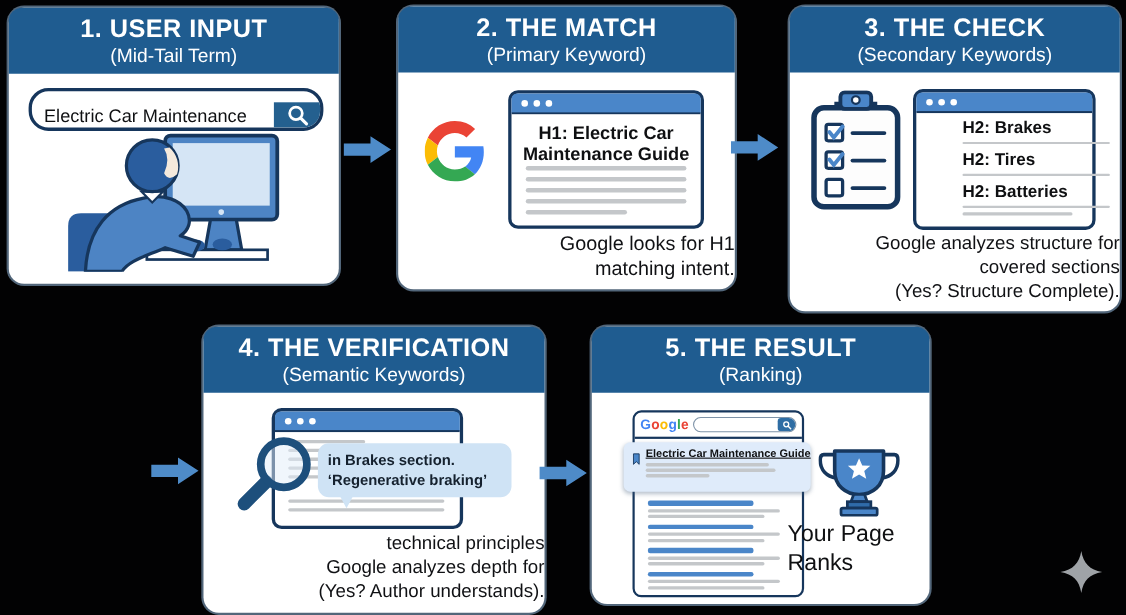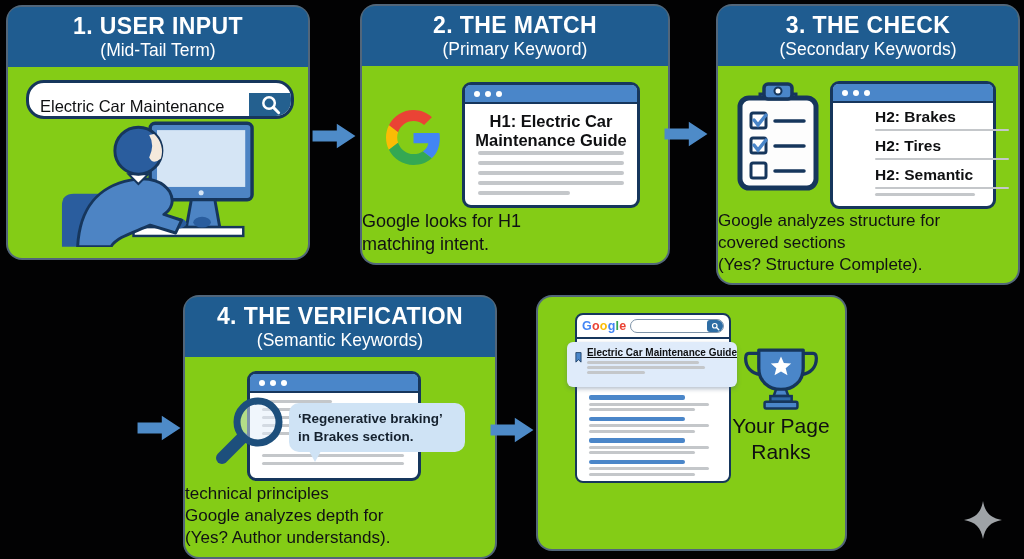--- a/index.html
+++ b/index.html
@@ -1,18 +1,18 @@
 <!DOCTYPE html>
 <html><head>
 <meta charset="utf-8">
 <style>
   html,body{margin:0;padding:0;background:#000;}
   #canvas{position:relative;width:1024px;height:559px;background:#020203;overflow:hidden;
           font-family:"Liberation Sans",sans-serif;}
-  .card{position:absolute;background:#84cc16;border-radius:14px;
+  .card{position:absolute;background:#ffffff;border-radius:14px;
         box-shadow:0 0 0 2px rgba(150,185,220,.55);}
   .card-head{background:#1F5C90;border-radius:12px 12px 0 0;color:#fff;text-align:center;
              height:60px;display:flex;flex-direction:column;justify-content:center;}
   .card-title{font-size:23px;font-weight:800;letter-spacing:.4px;line-height:1.1;}
   .card-sub{font-size:17.5px;line-height:1.15;}
   .body{position:relative;}
 
   
   .search-pill{position:absolute;display:flex;align-items:flex-end;border:3px solid #16365C;
                border-radius:18px;overflow:hidden;background:#fff;}
@@ -20,21 +20,21 @@
   .search-btn{width:42px;background:#24608F;display:flex;align-items:center;justify-content:center;}
 
   
   .browser{position:absolute;background:#fff;border:3px solid #16365C;border-radius:9px;}
   .bbar{height:17px;background:#4A86C9;border-bottom:2px solid #16365C;display:flex;align-items:center;
         gap:5px;padding-left:9px;border-radius:5px 5px 0 0;}
   .bdot{width:6px;height:6px;border-radius:50%;background:#fff;}
   .gline{position:absolute;height:3.5px;background:#C4C7CA;border-radius:2px;}
   .bh1{margin-top:8px;text-align:center;font-size:16.5px;font-weight:800;line-height:1.15;color:#0F1012;}
 
-  .caption{position:absolute;left:0;right:0;text-align:left;color:#101114;}
+  .caption{position:absolute;left:0;right:0;text-align:right;color:#101114;}
 
   
   .h2rows{position:absolute;left:13px;top:25px;right:10px;margin-left:29px;}
   .h2t{font-size:15.5px;font-weight:800;color:#0F1012;line-height:1;}
   .h2line{position:static !important;display:block;width:134px;height:2.5px;margin:4px 0 7px 0;}
 
   
   .bubble{position:absolute;background:#CFE3F5;border-radius:10px;padding:7px 9px;
           font-weight:700;font-size:13.5px;line-height:1.3;color:#15212E;}
   .bubble:after{content:"";position:absolute;left:20px;bottom:-10px;border:11px solid transparent;
@@ -48,21 +48,21 @@
              align-items:center;justify-content:flex-end;background:#fff;overflow:hidden;}
   .serp-btn{width:16px;height:12px;background:#2E6DA4;border-radius:3px;display:flex;
             align-items:center;justify-content:center;}
   .hl{position:absolute;background:#DFEBFA;border-radius:6px;box-shadow:0 2px 4px rgba(70,95,125,.4);
       display:flex;}
   .hl-title{font-size:10px;font-weight:800;color:#0F1012;margin:5px 0 3px 0;white-space:nowrap;text-decoration:underline;}
   .hl .gline{position:static;display:block;margin-bottom:2.5px;height:2.5px;}
   .res-group .blue{display:block;width:96px;height:4.5px;background:#4A86C9;border-radius:2px;margin-bottom:3px;}
   .res-group .g1{display:block;width:120px;height:3px;background:#C4C7CA;border-radius:2px;margin-bottom:2.5px;}
   .res-group .g2{display:block;width:106px;height:3px;background:#C4C7CA;border-radius:2px;margin-bottom:5.5px;}
-  .trophy-label{position:absolute;text-align:center;font-size:21px;line-height:1.22;color:#0F1012;}
+  .trophy-label{position:absolute;text-align:left;font-size:21px;line-height:1.22;color:#0F1012;}
 
   .arrow{position:absolute;width:44px;height:28px;}
   .sparkle{position:absolute;}
 </style>
 </head>
 <body>
 
 <div id="canvas">
 
   <section class="card" style="left:8px;top:7px;width:300px;height:251px">
@@ -156,21 +156,21 @@
         <div class="bbar">
             <i class="bdot"></i>
             <i class="bdot"></i>
             <i class="bdot"></i>
           </div>
         <div class="h2rows">
           <div class="h2t">H2: Brakes</div>
           <span class="gline h2line"></span>
           <div class="h2t">H2: Tires</div>
           <span class="gline h2line"></span>
-          <div class="h2t">H2: Semantic</div>
+          <div class="h2t">H2: Batteries</div>
           <span class="gline h2line" style="margin-bottom:4px"></span>
           <span class="gline h2line" style="width:100px"></span>
         </div>
       </div>
       <div class="caption" style="top:144px;font-size:17px;line-height:1.3">
         <div>Google analyzes structure for</div>
         <div>covered sections</div>
         <div>(Yes? Structure Complete).</div>
       </div>
     </div>
@@ -194,32 +194,36 @@
         <span class="gline" style="left:12px;top:50px;width:60px;height:3px"></span>
         <span class="gline" style="left:12px;top:58px;width:68px;height:3px"></span>
         <span class="gline" style="left:12px;top:80px;width:142px;height:3px"></span>
         <span class="gline" style="left:12px;top:88px;width:142px;height:3px"></span>
       </div>
       <svg style="position:absolute;left:27px;top:35px" width="76" height="76" viewBox="0 0 76 76">
         <line x1="30" y1="46" x2="10" y2="66" stroke="#1D4F7C" stroke-width="12" stroke-linecap="round"></line>
         <circle cx="46" cy="30" r="21" fill="rgba(226,238,250,.5)" stroke="#1D4F7C" stroke-width="7"></circle>
       </svg>
       <div class="bubble" style="left:104px;top:46px;width:158px">
+        <div>in Brakes section.</div>
         <div>‘Regenerative braking’</div>
-        <div>in Brakes section.</div>
       </div>
       <div class="caption" style="top:126px;font-size:17px;line-height:1.3">
         <div>technical principles</div>
         <div>Google analyzes depth for</div>
         <div>(Yes? Author understands).</div>
       </div>
     </div>
   </section>
 
   <section class="card" style="left:538px;top:297px;width:307px;height:252px">
+    <header class="card-head">
+      <div class="card-title">5. THE RESULT</div>
+      <div class="card-sub">(Ranking)</div>
+    </header>
     <div class="body" style="height:144px">
       <div class="page" style="left:37px;top:16px;width:152px;height:166px">
         <div class="page-top">
           <span class="serp-logo">
             <span style="color:#4285F4">G</span><span style="color:#EA4335">o</span><span style="color:#FBBC05">o</span><span style="color:#4285F4">g</span><span style="color:#34A853">l</span><span style="color:#EA4335">e</span>
           </span>
           <span class="serp-pill">
             <span class="serp-btn">
               <svg width="9" height="9" viewBox="0 0 12 12">
                   <circle cx="5" cy="5" r="3" fill="none" stroke="#fff" stroke-width="1.6"></circle>

